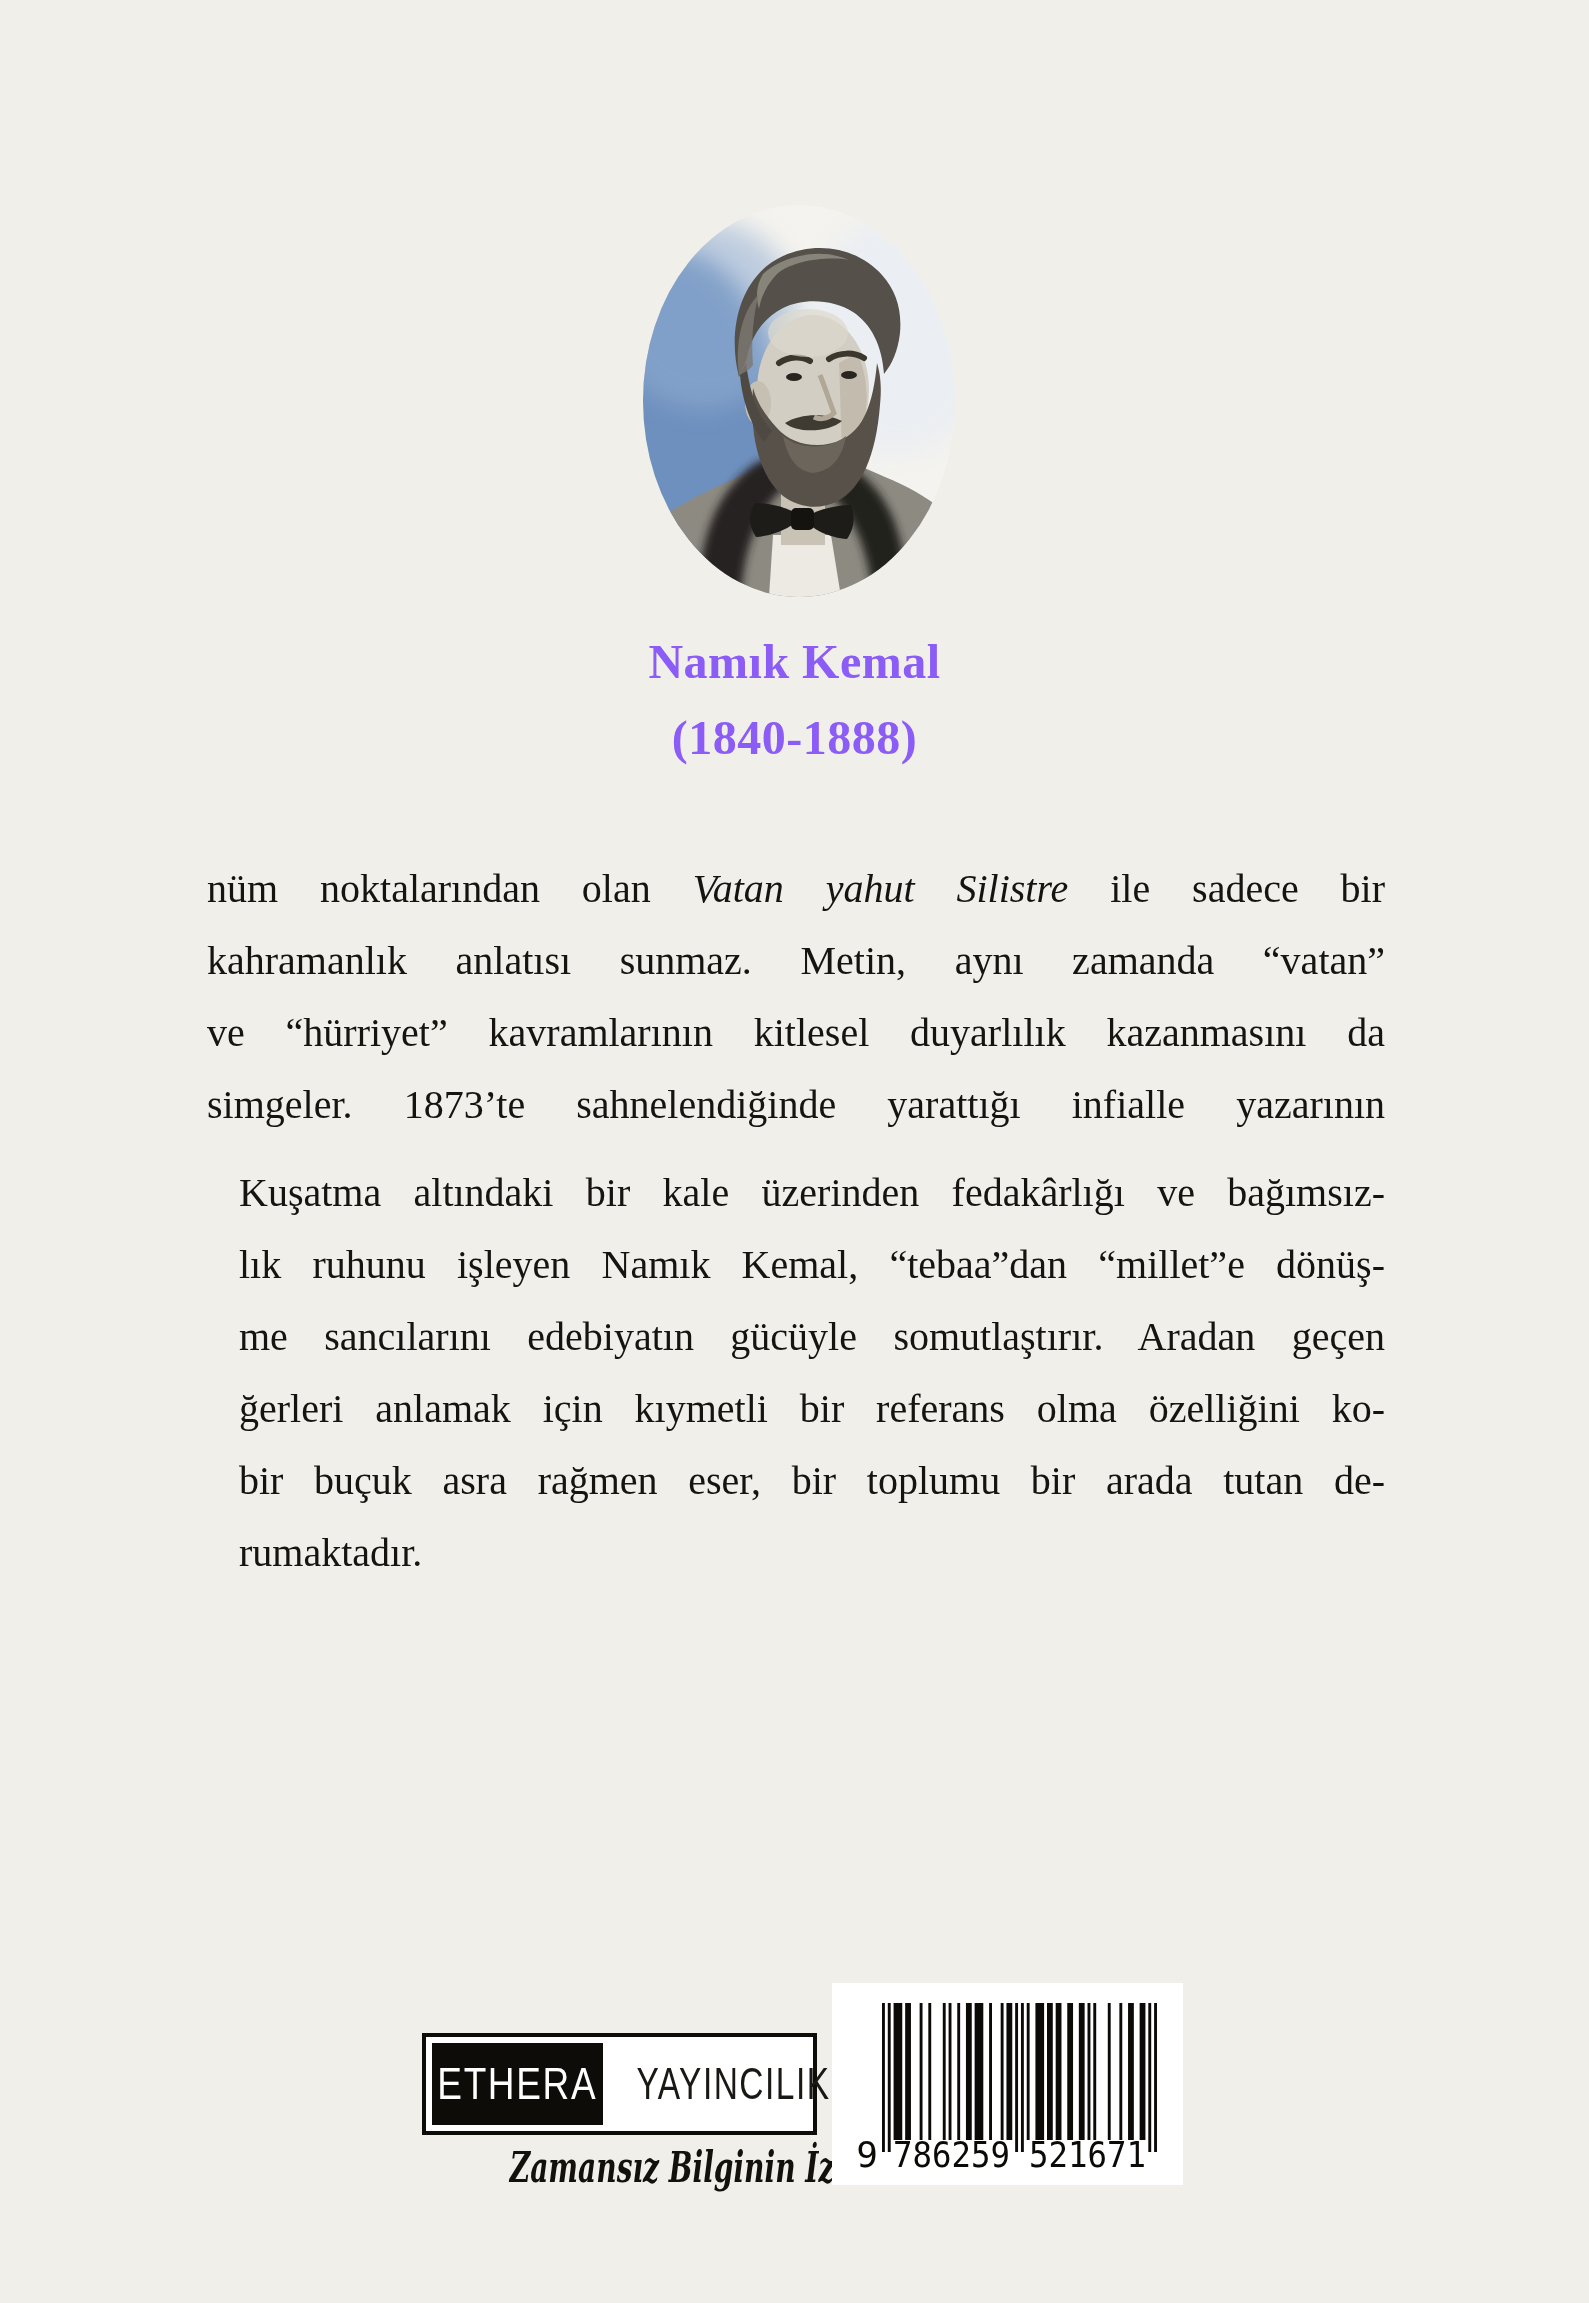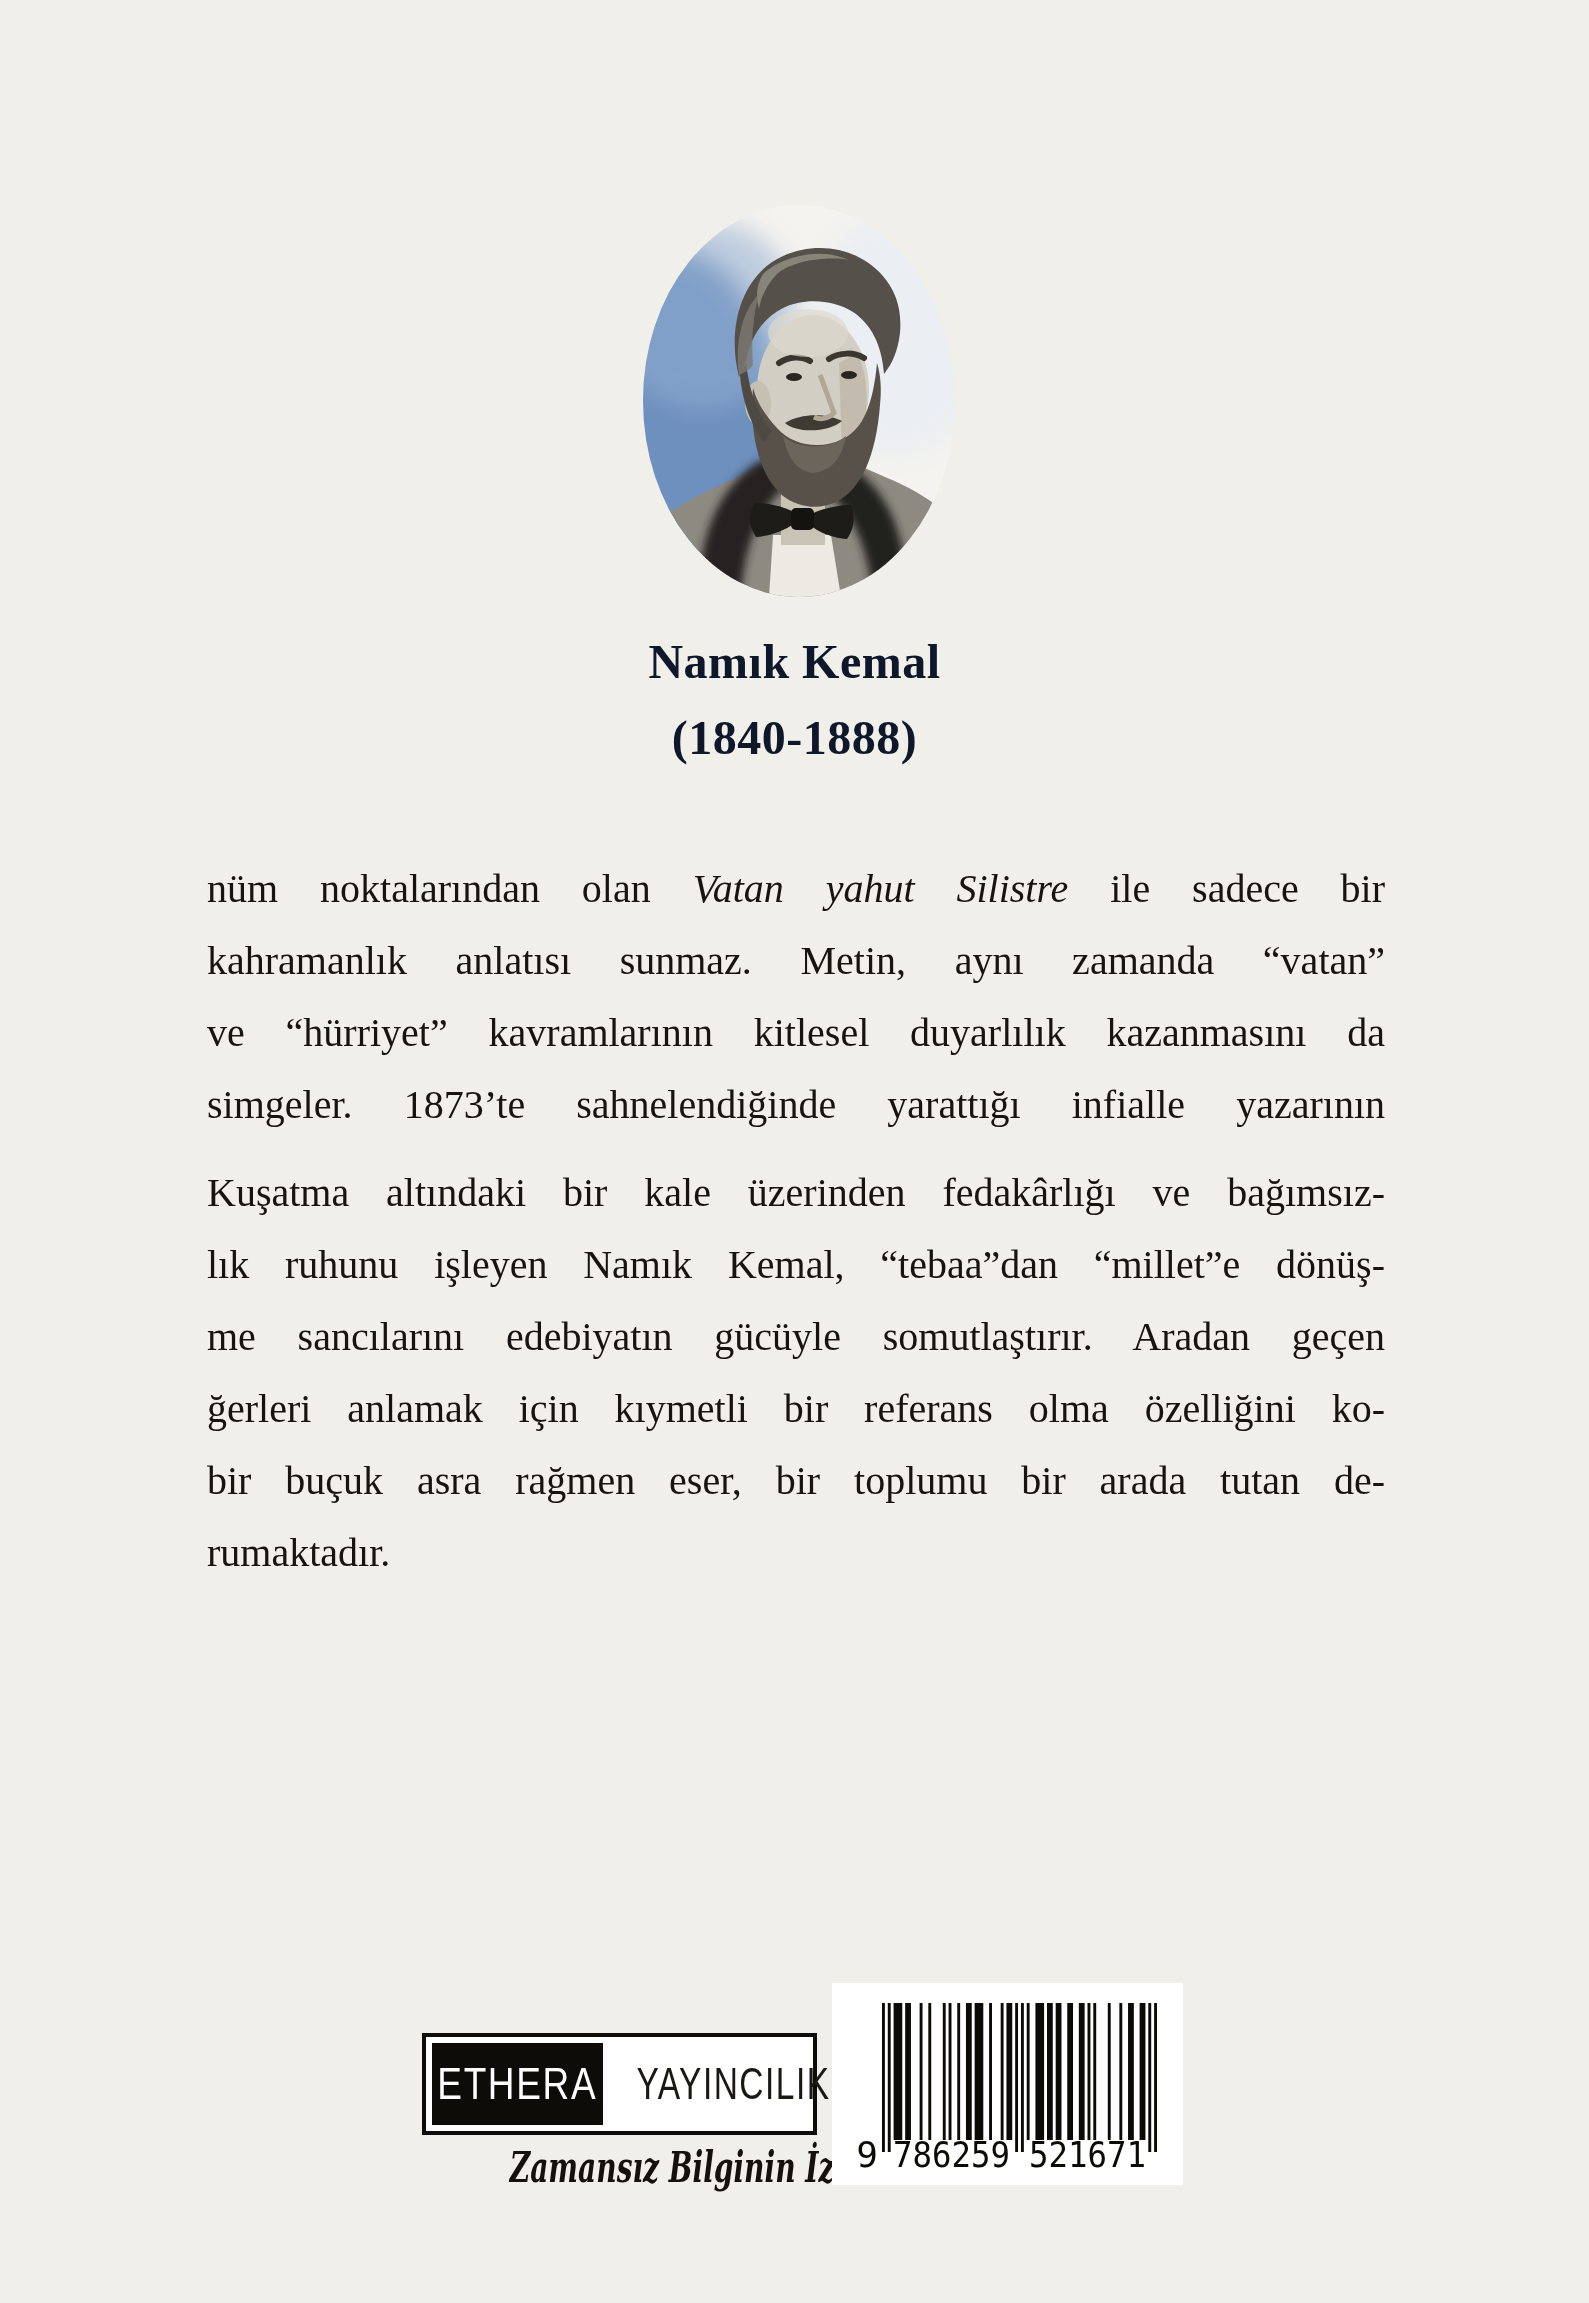--- a/index.html
+++ b/index.html
@@ -6,27 +6,27 @@
   body{width:1589px;height:2303px;font-family:"Liberation Serif",serif;}
   .cover{position:absolute;left:0;top:0;width:1589px;height:2303px;background:#f0efea;overflow:hidden;}
 
   
   .portrait{position:absolute;left:643px;top:205px;width:312px;height:392px;}
   .portrait svg{display:block;width:100%;height:100%;}
 
   
   .author{position:absolute;left:0;top:624px;width:1589px;text-align:center;
           font-family:"Liberation Serif",serif;font-weight:bold;font-size:48px;line-height:76px;
-          color:#0f172a;letter-spacing:0.5px;}
+          color:#8b5cf6;letter-spacing:0.5px;}
 
   
   .synopsis{position:absolute;left:207px;top:853px;width:1178px;color:#161310;
             font-size:40px;line-height:72px;font-family:"Liberation Serif",serif;}
   .para{margin:0;}
-  .para + .para{margin-top:16px;}
+  .para + .para{margin-top:16px;margin-left:32px;}
   .line{text-align:justify;text-align-last:justify;-moz-text-align-last:justify;white-space:normal;}
   .line.last{text-align-last:left;-moz-text-align-last:left;}
   .line i{font-style:italic;}
 
   
   .logo-box{position:absolute;left:412px;top:2033px;width:395px;height:102px;box-sizing:border-box;
             border:4px solid #0e0c09;background:#ffffff;display:flex;align-items:stretch;padding:6px;margin-left:10px;}
   .logo-left{width:171px;background:#0e0c09;display:flex;align-items:center;justify-content:center;}
   .logo-right{flex:1;display:flex;align-items:center;justify-content:center;}
   .logo-left span{color:#ffffff;font-family:"Liberation Sans",sans-serif;font-size:45px;font-weight:400;

